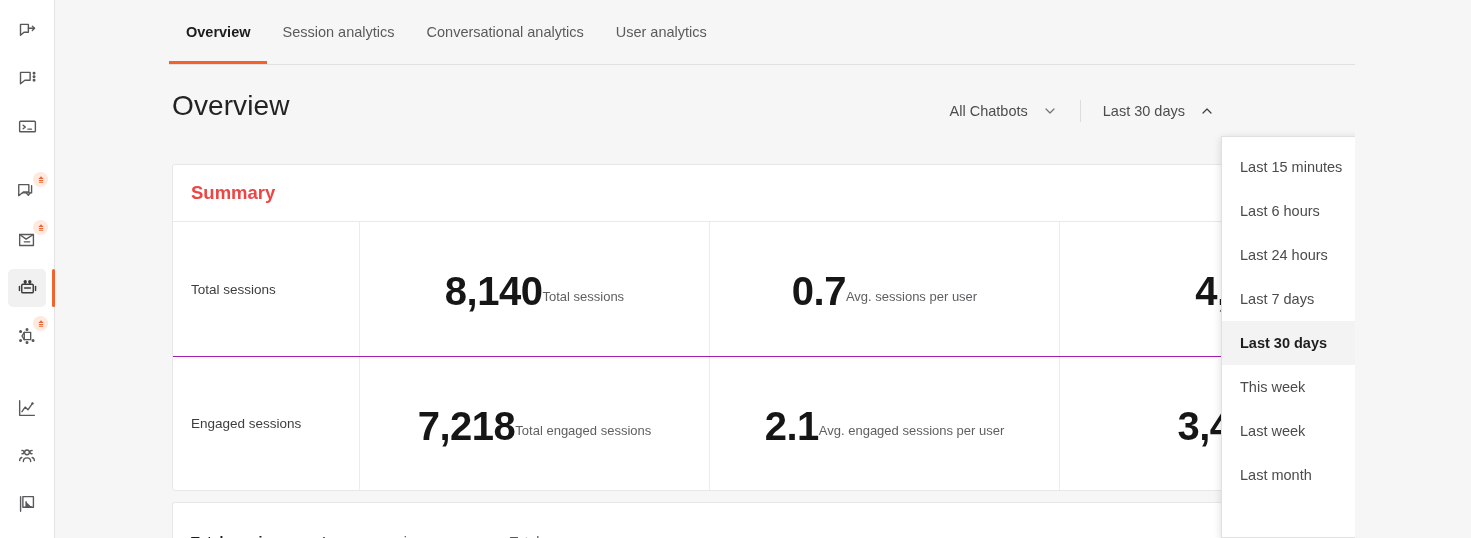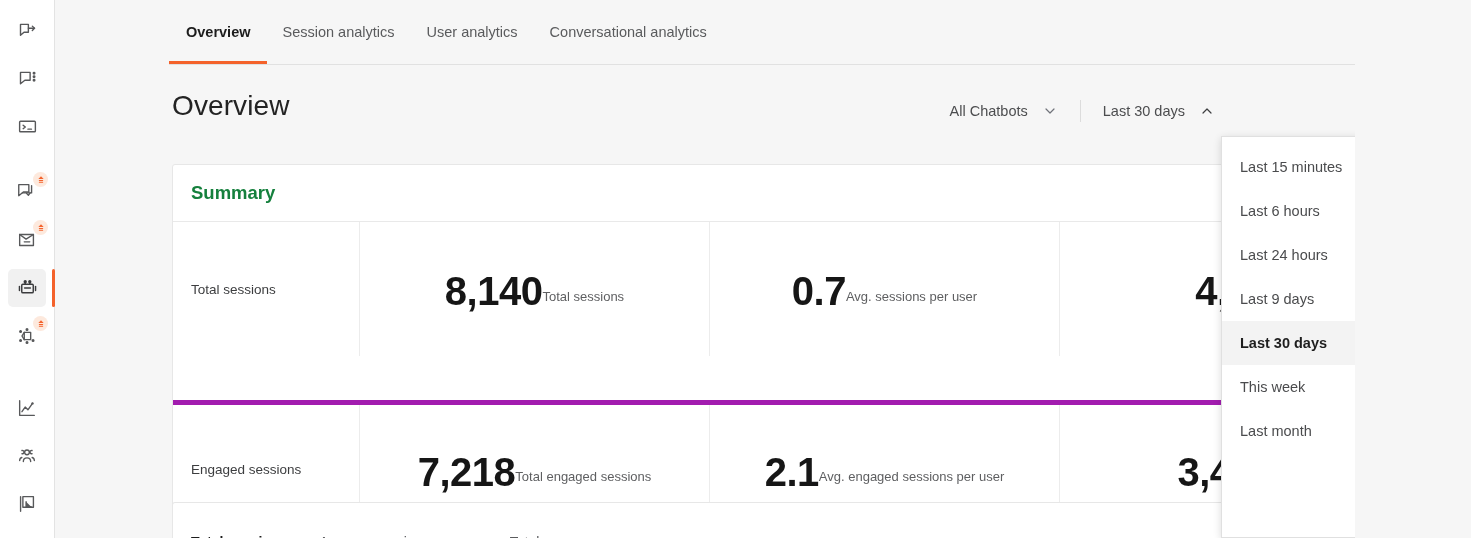--- a/index.html
+++ b/index.html
@@ -167,28 +167,28 @@
     border-radius: 3px;
   }
   .card-head {
     height: 57px;
     display: flex;
     align-items: center;
     padding-left: 18px;
     border-bottom: 1px solid #e9e9e9;
     font-size: 18.5px;
     font-weight: bold;
-    color: #15803d;
+    color: #ef4444;
   }
   .metric-row {
     display: flex;
     align-items: stretch;
     height: 134px;
   }
-  .metric-row + .metric-row { border-top: 5px solid #a21caf; margin-top: 44px; }
+  .metric-row + .metric-row { border-top: 1px solid #a21caf; }
   .metric-label {
     width: 186px;
     flex: 0 0 186px;
     display: flex;
     align-items: center;
     padding-left: 18px;
     font-size: 13.5px;
     color: #3c3d3f;
   }
   .metric {
@@ -465,24 +465,24 @@
   <div class="main">
 
     <div class="tabbar">
       <div class="tab active">
           <span>Overview</span>
         </div>
       <div class="tab">
           <span>Session analytics</span>
         </div>
       <div class="tab">
+          <span>Conversational analytics</span>
+        </div>
+      <div class="tab">
           <span>User analytics</span>
-        </div>
-      <div class="tab">
-          <span>Conversational analytics</span>
         </div>
     </div>
 
     <div class="page-title">Overview</div>
 
     <div class="filters">
       <div class="filter-select">
         <span>All Chatbots</span>
         <span class="chev">
           <svg width="16" height="16" viewBox="0 0 24 24" fill="none" stroke="#70737a" stroke-width="1.8" stroke-linecap="round" stroke-linejoin="round">
@@ -549,34 +549,37 @@
         <div class="dd-item">
             <span>Last 15 minutes</span>
           </div>
         <div class="dd-item">
             <span>Last 6 hours</span>
           </div>
         <div class="dd-item">
             <span>Last 24 hours</span>
           </div>
         <div class="dd-item">
-            <span>Last 9 days</span>
+            <span>Last 7 days</span>
           </div>
         <div class="dd-item selected">
           <span>Last 30 days</span>
           <span class="dd-check">
             <svg width="17" height="17" viewBox="0 0 24 24" fill="none" stroke="#2b2b2b" stroke-width="1.7" stroke-linecap="round" stroke-linejoin="round">
                 <path d="M4 12.5l5.2 5.2L20 7"></path>
               </svg>
           </span>
         </div>
         <div class="dd-item">
             <span>This week</span>
           </div>
         <div class="dd-item">
+            <span>Last week</span>
+          </div>
+        <div class="dd-item">
             <span>Last month</span>
           </div>
       </div>
 
       <div class="dd-scrollbar">
         <div class="dd-arrow">▲</div>
         <div class="dd-thumb"></div>
         <div class="dd-arrow" style="position:absolute;bottom:0;left:0;right:0;">▼</div>
       </div>
     </div>

